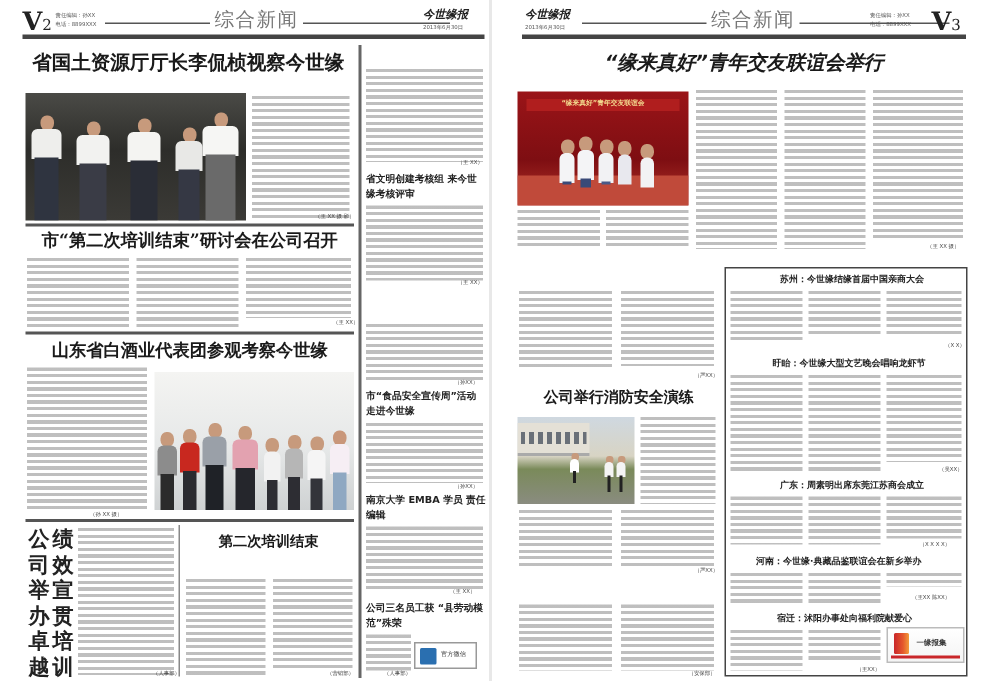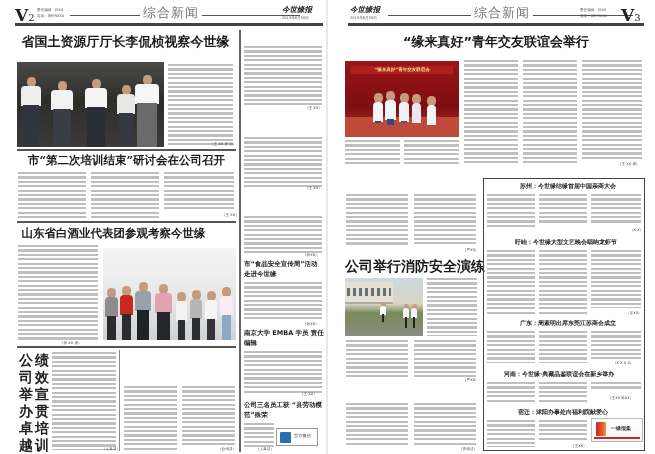--- a/index.html
+++ b/index.html
@@ -115,21 +115,21 @@
   <div class="thick" style="left:17px; top:149px; width:219px;"></div>
 
   <div class="hl hl-serif" style="left:17px; top:153px; width:219px; font-size:11.5px;">市“第二次培训结束”研讨会在公司召开</div>
   <div class="lines" style="left:18px; top:172px; width:68px; height:46px;"></div>
   <div class="lines" style="left:91px; top:172px; width:68px; height:46px;"></div>
   <div class="lines" style="left:164px; top:172px; width:70px; height:40px;"></div>
   <div class="byline" style="left:222px; top:213px;">（王 XX）</div>
 
   <div class="thick" style="left:17px; top:221px; width:219px;"></div>
 
-  <div class="hl hl-serif" style="left:4px; top:226px; width:219px; font-size:11.5px;">山东省白酒业代表团参观考察今世缘</div>
+  <div class="hl hl-serif" style="left:17px; top:226px; width:219px; font-size:11.5px;">山东省白酒业代表团参观考察今世缘</div>
   <div class="lines" style="left:18px; top:245px; width:80px; height:96px;"></div>
   <div class="photo photo-hall" style="left:103px; top:248px; width:133px; height:92px;">
     <div class="person" style="left:2px; width:13px; height:52px;">
         <div class="head"></div>
         <div class="shirt" style="background:#8c8c8c;"></div>
         <div class="pants" style="background:#2b2b2b;"></div>
       </div>
     <div class="person" style="left:17px; width:13px; height:54px;">
         <div class="head"></div>
         <div class="shirt" style="background:#c8281f;"></div>
@@ -185,30 +185,32 @@
     <div>贯</div>
     <div>培</div>
     <div>训</div>
   </div>
   <div class="lines" style="left:52px; top:352px; width:64px; height:98px;"></div>
   <div class="byline" style="left:102px; top:447px;">（人事部）</div>
 
   <div class="vline" style="left:119px; top:350px; height:101px;"></div>
 
   <div class="hl hl-serif" style="left:122px; top:355px; width:114px; font-size:9.5px; line-height:13px;">
+    <div>第二次培训结束</div>
   </div>
   <div class="lines" style="left:124px; top:386px; width:53px; height:64px;"></div>
   <div class="lines" style="left:182px; top:386px; width:53px; height:60px;"></div>
   <div class="byline" style="left:218px; top:447px;">（营销部）</div>
 
   <div class="vline" style="left:239px; top:30px; height:422px; width:2px; background:#666;"></div>
 
   <div class="lines" style="left:244px; top:46px; width:78px; height:62px;"></div>
   <div class="byline" style="left:305px; top:106px;">（王 XX）</div>
 
+  <div class="sub-hl" style="left:244px; top:114px; width:80px;">省文明创建考核组 来今世缘考核评审</div>
   <div class="lines" style="left:244px; top:137px; width:78px; height:50px;"></div>
   <div class="byline" style="left:305px; top:186px;">（王 XX）</div>
 
   <div class="lines" style="left:244px; top:216px; width:78px; height:38px;"></div>
   <div class="byline" style="left:303px; top:253px;">（孙XX）</div>
 
   <div class="sub-hl" style="left:244px; top:259px; width:80px;">市“食品安全宣传周”活动 走进今世缘</div>
   <div class="lines" style="left:244px; top:282px; width:78px; height:40px;"></div>
   <div class="byline" style="left:303px; top:322px;">（孙XX）</div>
 
@@ -236,21 +238,21 @@
     <div class="hline" style="left:60px; width:245px;"></div>
     <div class="section" style="left:143px;">综合新闻</div>
     <div class="meta" style="left:252px;">
       <div>责任编辑：孙XX</div>
       <div>电话：8899XXX</div>
     </div>
     <div class="pageno" style="left:293px;"><span>V</span><small>3</small></div>
     <div class="rule" style="left:20px; width:296px;"></div>
   </div>
 
-  <div class="hl" style="left:20px; top:33px; width:296px; font-size:13px;">“缘来真好”青年交友联谊会举行</div>
+  <div class="hl" style="left:20px; top:33px; width:296px; font-size:13px;font-style:italic;">“缘来真好”青年交友联谊会举行</div>
 
   <div class="photo photo-stage" style="left:17px; top:61px; width:114px; height:76px;">
     <div class="banner-red" style="left:6px; top:5px; width:102px; height:8px; line-height:8px;">“缘来真好”青年交友联谊会</div>
     <div style="position:absolute; left:0; right:0; bottom:0; height:20px; background:#c04a3a;"></div>
     <div class="person" style="left:28px; bottom:14px; width:10px; height:30px;">
         <div class="head"></div>
         <div class="shirt" style="background:#f4f4f6;"></div>
         <div class="pants" style="background:#3a4a78;"></div>
       </div>
     <div class="person" style="left:40px; bottom:12px; width:11px; height:34px;">
@@ -278,21 +280,21 @@
   <div class="lines" style="left:76px; top:140px; width:55px; height:24px;"></div>
   <div class="lines" style="left:136px; top:60px; width:54px; height:106px;"></div>
   <div class="lines" style="left:195px; top:60px; width:54px; height:106px;"></div>
   <div class="lines" style="left:254px; top:60px; width:60px; height:100px;"></div>
   <div class="byline" style="left:290px; top:162px;">（王 XX 摄）</div>
 
   <div class="lines" style="left:18px; top:194px; width:62px; height:52px;"></div>
   <div class="lines" style="left:86px; top:194px; width:62px; height:50px;"></div>
   <div class="byline" style="left:135px; top:248px;">（严XX）</div>
 
-  <div class="hl hl-serif" style="left:17px; top:258px; width:135px; font-size:14px;">公司举行消防安全演练</div>
+  <div class="hl hl-serif" style="left:17px; top:258px; width:135px; font-size:10px;">公司举行消防安全演练</div>
   <div class="photo photo-fire" style="left:17px; top:278px; width:78px; height:58px;">
     <div style="position:absolute; left:0; top:4px; width:48px; height:22px; background:#e4e0d6; border-bottom:2px solid #aaa;"></div>
     <div style="position:absolute; left:2px; top:10px; width:44px; height:8px; background:repeating-linear-gradient(90deg,#6a7078 0 3px,#e4e0d6 3px 6px);"></div>
     <div class="person" style="left:35px; bottom:14px; width:6px; height:20px;">
         <div class="head" style="width:5px;height:5px;margin-left:-2.5px;"></div>
         <div class="shirt" style="top:4px;height:9px;background:#fff;"></div>
         <div class="pants" style="top:12px;background:#222;"></div>
       </div>
     <div class="person" style="left:58px; bottom:8px; width:6px; height:24px;">
         <div class="head" style="width:5px;height:5px;margin-left:-2.5px;"></div>

